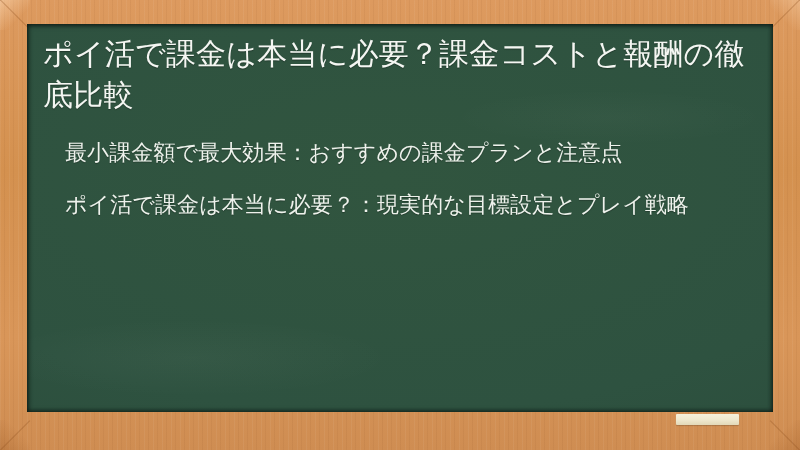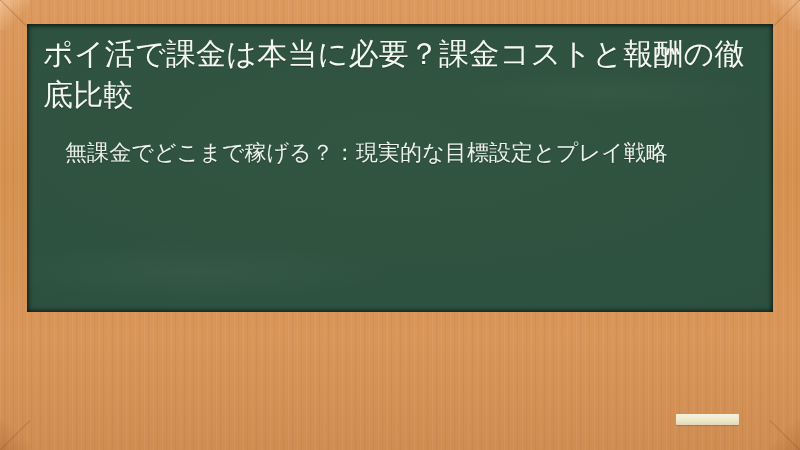--- a/index.html
+++ b/index.html
@@ -69,21 +69,21 @@
   .seam-tr { right: -6px; top: 14px;  transform: rotate(-45deg); }
   .seam-bl { left: -6px;  bottom: 14px; transform: rotate(-45deg); }
   .seam-br { right: -6px; bottom: 14px; transform: rotate(45deg); }
 
   
   .chalkboard {
     position: absolute;
     left: 27px;
     top: 24px;
     width: 746px;
-    height: 288px;
+    height: 388px;
     box-sizing: border-box;
     background:
       radial-gradient(ellipse 120% 110% at 48% 40%, #31553f 0%, #2e5240 55%, #2a4b3a 100%);
     box-shadow:
       inset 0 2px 5px rgba(0,0,0,0.45),
       inset 2px 0 4px rgba(0,0,0,0.30),
       inset -2px 0 4px rgba(0,0,0,0.22),
       inset 0 -2px 4px rgba(0,0,0,0.28);
     overflow: hidden;
   }
@@ -159,21 +159,22 @@
   <div class="seam seam-br"></div>
 
   <div class="chalkboard">
     <div class="chalk-dust"></div>
 
     <div class="content">
 
       <h1 class="board-title">ポイ活で課金は本当に必要？課金コストと報酬の徹底比較</h1>
 
       <ul class="toc-list">
-        <li class="toc-item">無課金でどこまで稼げる？：現実的な目標設定とプレイ戦略</li>
+        <li class="toc-item">最小課金額で最大効果：おすすめの課金プランと注意点</li>
+        <li class="toc-item">ポイ活で課金は本当に必要？：現実的な目標設定とプレイ戦略</li>
       </ul>
 
     </div>
   </div>
 
   <div class="chalk-stick"></div>
 
 </div>
 
 </body></html>

